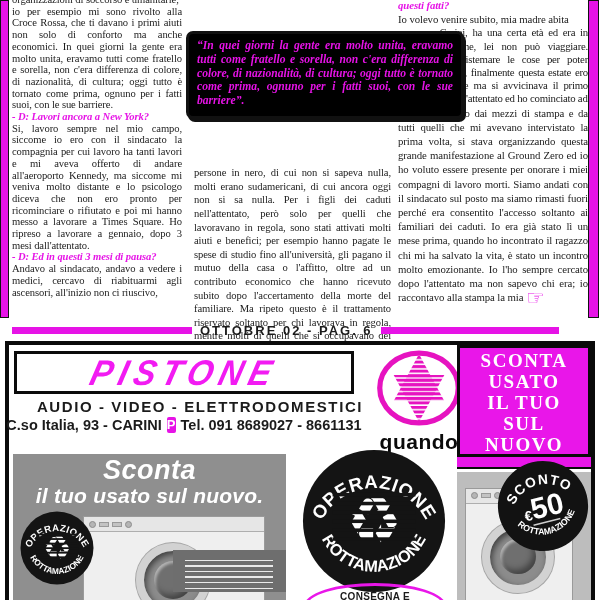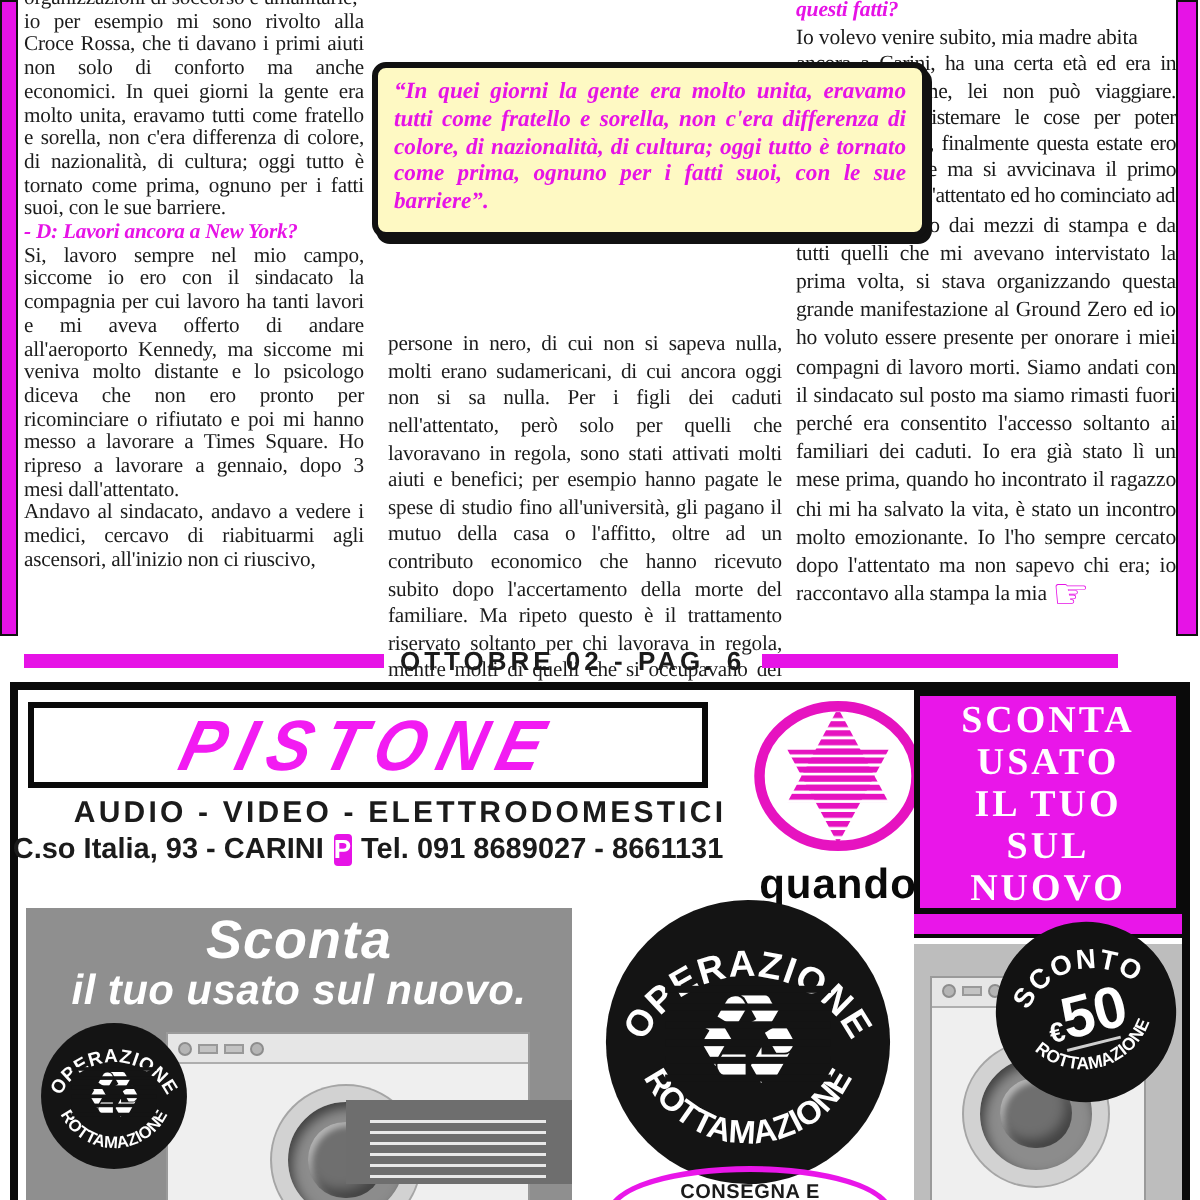--- a/index.html
+++ b/index.html
@@ -16,21 +16,21 @@
   .col{position:absolute;text-align:justify;font-size:10.6px;letter-spacing:-0.1px;}
   .col p{margin:0;}
   .col1{left:12px;top:-6px;width:170px;line-height:11.7px;}
   .col2{left:194px;top:5px;width:197px;line-height:13.6px;margin-top:44px;}
   .col3{left:398px;top:-2px;width:190px;line-height:14.2px;font-size:10.8px;}
   .q{color:#e613e6;font-weight:bold;font-style:italic;}
   .quote-spacer{height:90px;}
   .beside{margin-left:66px;line-height:13.2px;letter-spacing:-0.25px;}
   .hand{font-family:"DejaVu Sans",sans-serif;color:#e613e6;font-size:21px;line-height:10px;vertical-align:-4px;font-weight:bold;}
 
-  .quote-box{position:absolute;left:186px;top:31px;width:278px;height:88px;background:#fef9c3;border:3.5px solid #111;border-radius:7px;box-shadow:2px 3px 0 #111;padding:5px 8px;z-index:5;
+  .quote-box{position:absolute;left:186px;top:31px;width:278px;height:88px;background:#000000;border:3.5px solid #111;border-radius:7px;box-shadow:2px 3px 0 #111;padding:5px 8px;z-index:5;
     color:#e613e6;font-weight:bold;font-style:italic;font-size:11.6px;line-height:13.8px;text-align:justify;}
 
   
   .footer{position:absolute;left:12px;top:303px;width:576px;height:14px;display:flex;align-items:center;font-family:"Liberation Sans",sans-serif;margin-top:20px;}
   .footer .bar{height:7px;background:#e613e6;}
   .footer .bar.b1{width:180px;}
   .footer .bar.b2{width:178px;}
   .footer .txt{font-weight:bold;font-size:13px;letter-spacing:2px;padding:0 8px;white-space:nowrap;}
 
   
@@ -76,20 +76,21 @@
   <div class="edge-bar left"></div>
   <div class="edge-bar right"></div>
 
   <section class="article">
 
     <div class="col col1">
       <p>organizzazioni di soccorso e umanitarie,</p>
       <p>io per esempio mi sono rivolto alla Croce Rossa, che ti davano i primi aiuti non solo di conforto ma anche economici. In quei giorni la gente era molto unita, eravamo tutti come fratello e sorella, non c'era differenza di colore, di nazionalità, di cultura; oggi tutto è tornato come prima, ognuno per i fatti suoi, con le sue barriere.</p>
       <p class="q">- D: Lavori ancora a New York?</p>
       <p>Si, lavoro sempre nel mio campo, siccome io ero con il sindacato la compagnia per cui lavoro ha tanti lavori e mi aveva offerto di andare all'aeroporto Kennedy, ma siccome mi veniva molto distante e lo psicologo diceva che non ero pronto per ricominciare o rifiutato e poi mi hanno messo a lavorare a Times Square. Ho ripreso a lavorare a gennaio, dopo 3 mesi dall'attentato.</p>
+      <p class="q">- D: Ed in questi 3 mesi di pausa?</p>
       <p>Andavo al sindacato, andavo a vedere i medici, cercavo di riabituarmi agli ascensori, all'inizio non ci riuscivo,</p>
     </div>
 
     <div class="col col2">
       <p>perché ero già messo in regola. Tu sai che nelle torri lavoravano moltissime</p>
       <div class="quote-spacer"></div>
       <p>persone in nero, di cui non si sapeva nulla, molti erano sudamericani, di cui ancora oggi non si sa nulla. Per i figli dei caduti nell'attentato, però solo per quelli che lavoravano in regola, sono stati attivati molti aiuti e benefici; per esempio hanno pagate le spese di studio fino all'università, gli pagano il mutuo della casa o l'affitto, oltre ad un contributo economico che hanno ricevuto subito dopo l'accertamento della morte del familiare. Ma ripeto questo è il trattamento riservato soltanto per chi lavorava in regola, mentre molti di quelli che si occupavano dei servizi di base</p>
     </div>
 
     <div class="quote-box">“In quei giorni la gente era molto unita, eravamo tutti come fratello e sorella, non c'era differenza di colore, di nazionalità, di cultura; oggi tutto è tornato come prima, ognuno per i fatti suoi, con le sue barriere”.</div>

